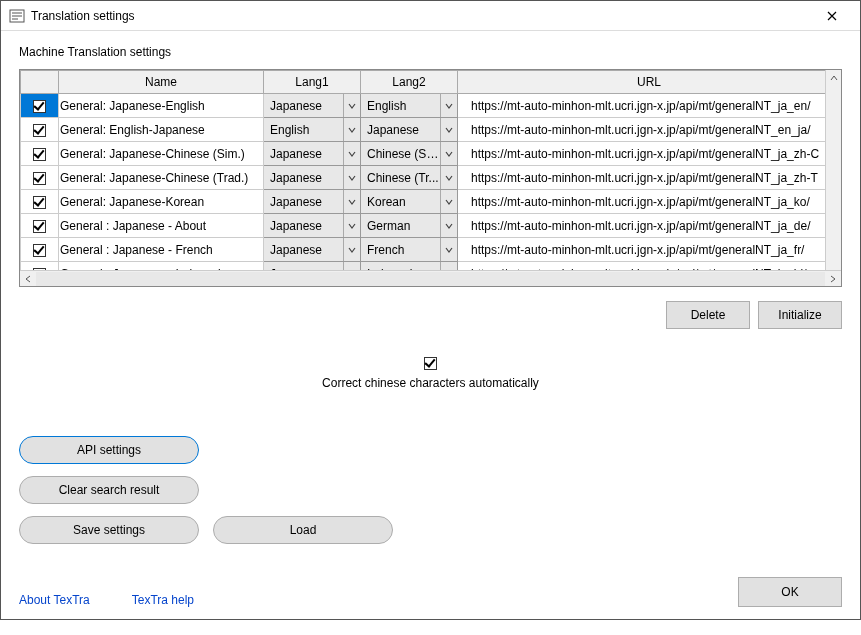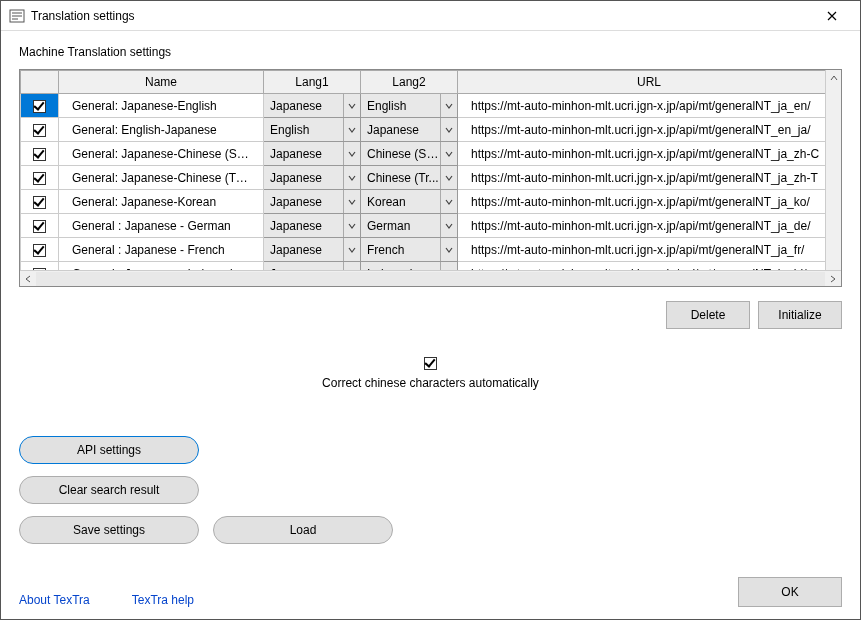--- a/index.html
+++ b/index.html
@@ -91,21 +91,21 @@
   .check-box {
     display:inline-block; width:13px; height:13px;
     border:1px solid #333; background:#fff; position:relative;
     vertical-align: middle;
   }
   .check-box.checked::after {
     content:""; position:absolute; left:2px; top:-1px;
     width:4px; height:8px; border:solid #000; border-width:0 2px 2px 0;
     transform: rotate(40deg);
   }
-  .name-cell { padding: 0 13px !important; }
+  .name-cell { padding: 0 1px !important; }
   .lang-cell {
     background: #e8e8e8 !important;
     position: relative;
     border: 1px solid #999 !important;
   }
   .lang-val {
     display:block; padding: 0 18px 0 6px;
     overflow:hidden; text-overflow:ellipsis; white-space:nowrap;
     line-height: 22px;
   }
@@ -309,21 +309,21 @@
                   <span class="chev">
                     <svg viewBox="0 0 8 8">
                       <path d="M1 2l3 4 3-4" fill="none" stroke="#444" stroke-width="1.2"></path>
                     </svg>
                   </span>
                 </td>
                 <td class="url-cell">https://mt-auto-minhon-mlt.ucri.jgn-x.jp/api/mt/generalNT_ja_ko/</td>
               </tr>
               <tr>
                 <td class="check-cell"><span class="check-box checked"></span></td>
-                <td class="name-cell">General : Japanese - German</td>
+                <td class="name-cell">General : Japanese - About</td>
                 <td class="lang-cell">
                   <span class="lang-val">Japanese</span>
                   <span class="chev">
                     <svg viewBox="0 0 8 8">
                       <path d="M1 2l3 4 3-4" fill="none" stroke="#444" stroke-width="1.2"></path>
                     </svg>
                   </span>
                 </td>
                 <td class="lang-cell">
                   <span class="lang-val">German</span>

